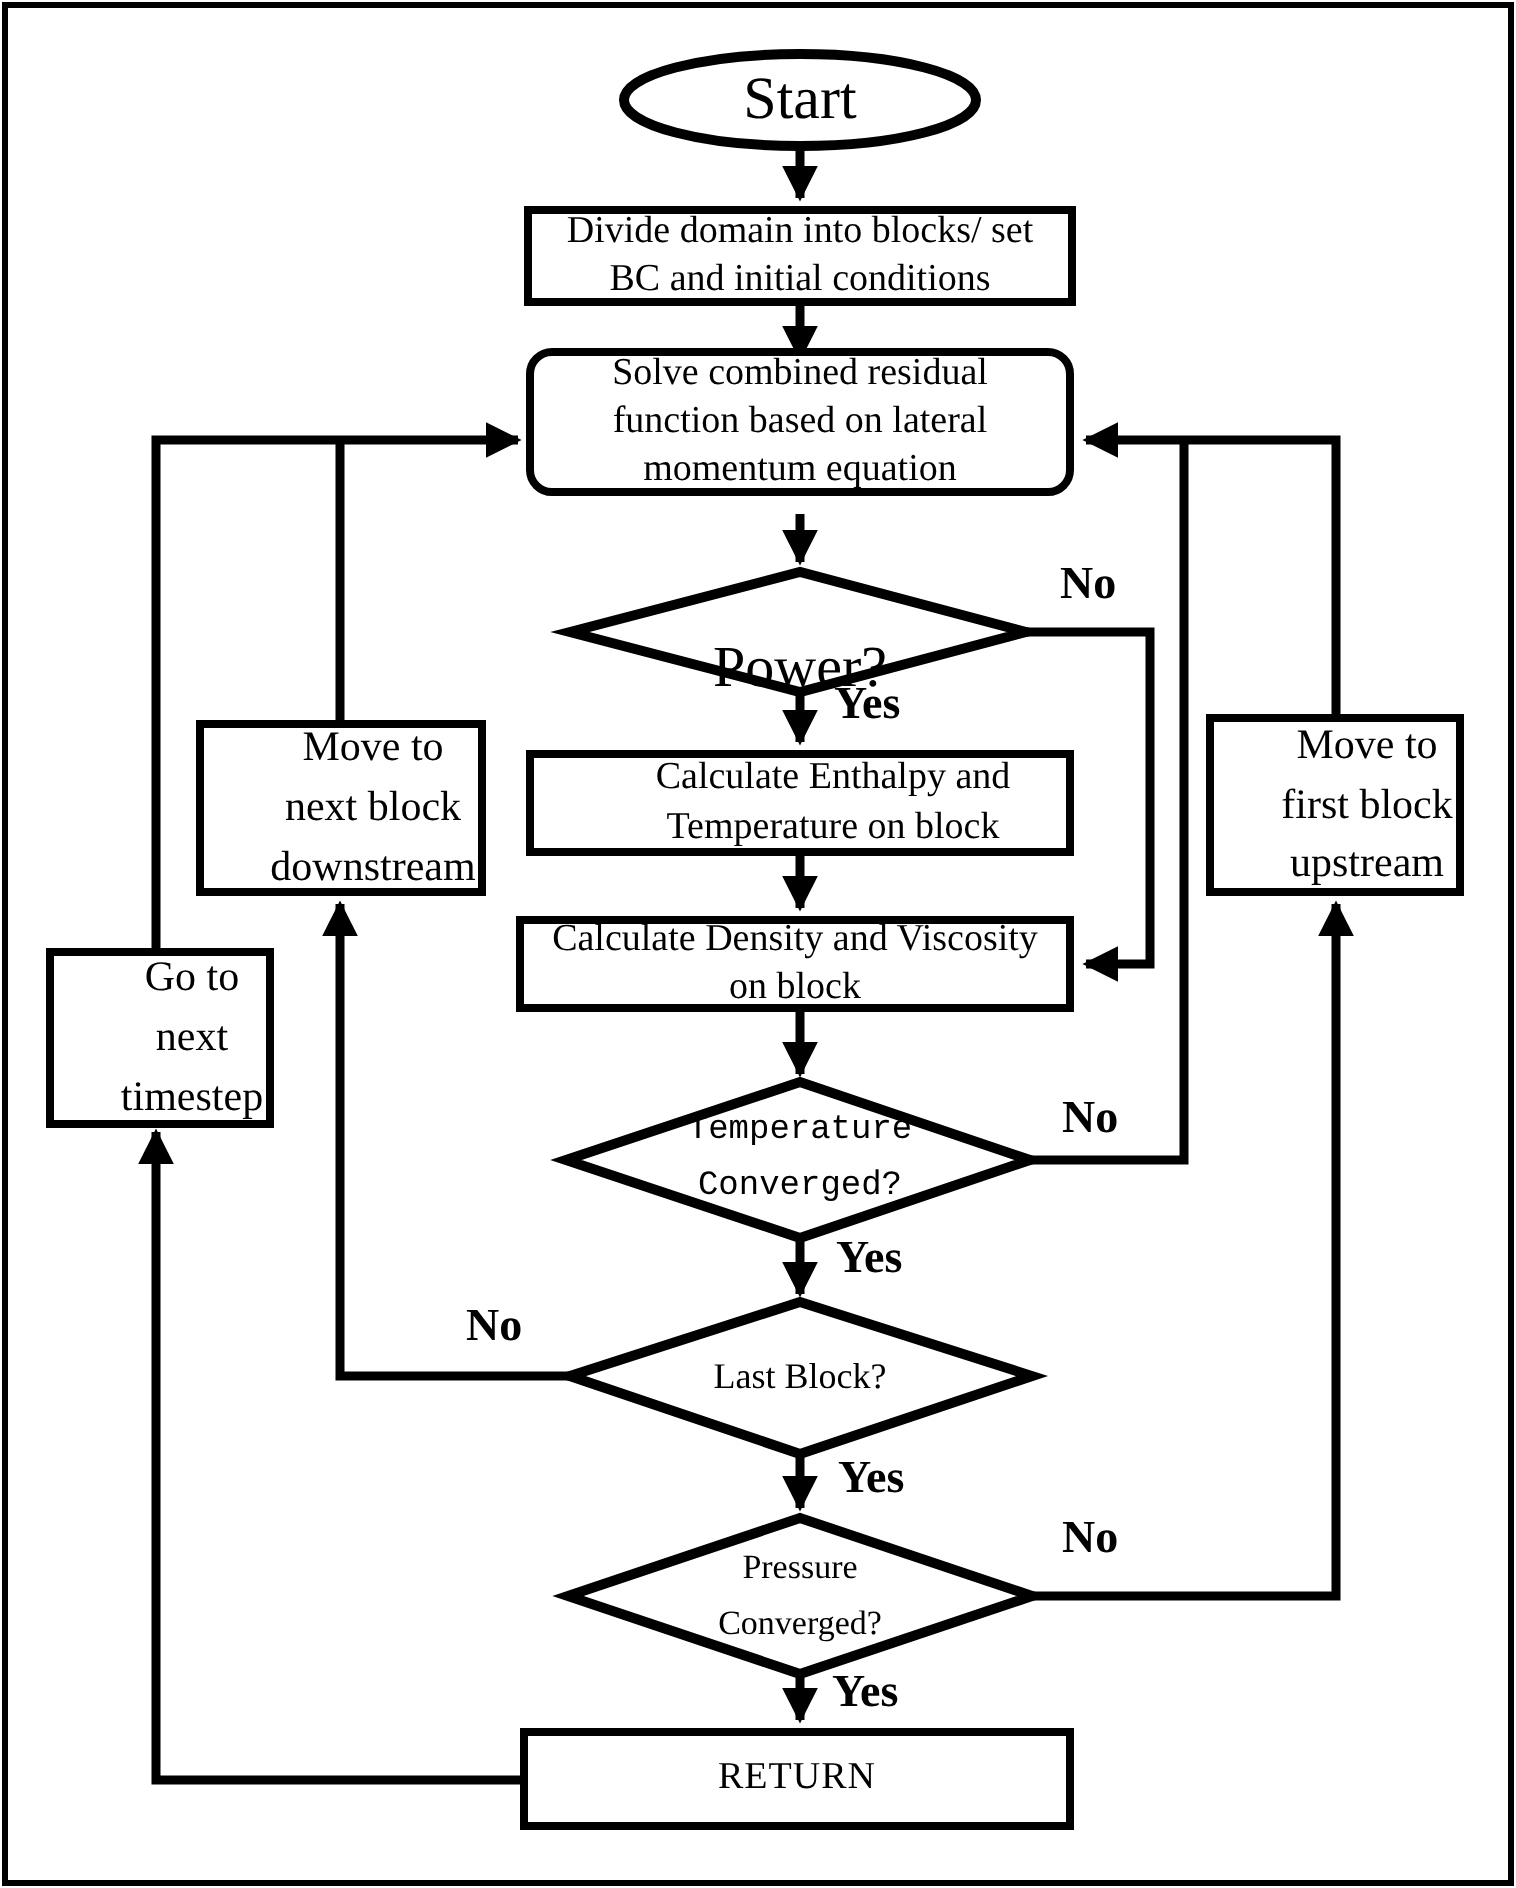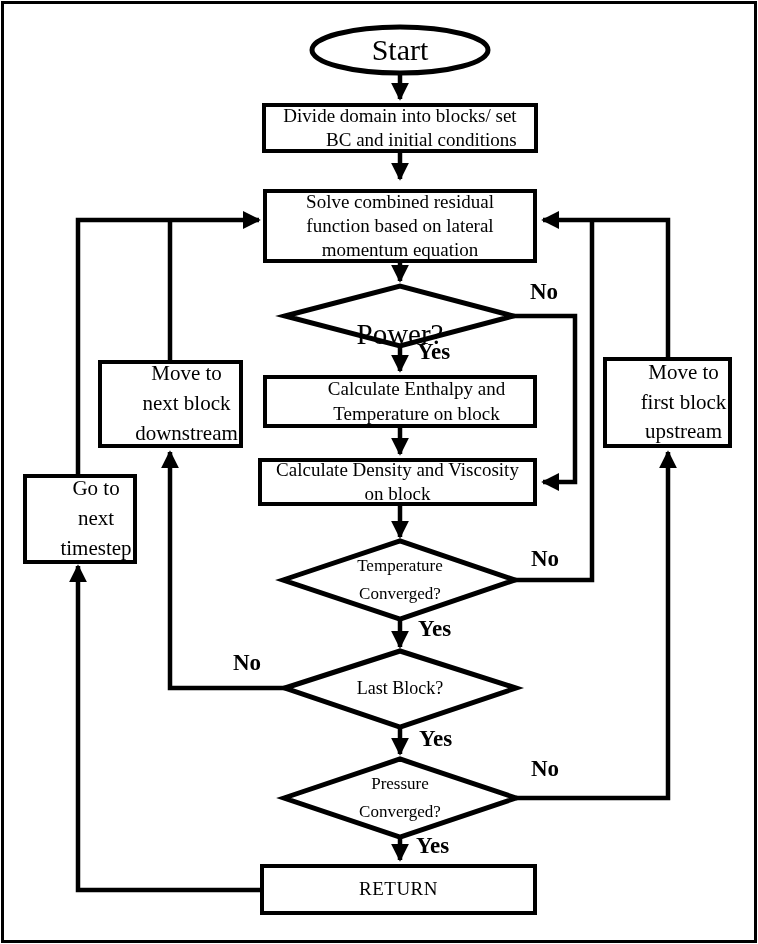--- a/index.html
+++ b/index.html
@@ -98,24 +98,24 @@
     <ellipse class="terminator" cx="400" cy="50" rx="88" ry="23"></ellipse>
 
     <polygon class="diamond" points="285,316 400,286 513,316 400,346"></polygon>
     <polygon class="diamond" points="283,580 400,541 515,580 400,619"></polygon>
     <polygon class="diamond" points="285,688 400,651 516,688 400,727"></polygon>
     <polygon class="diamond" points="284,798 400,759 516,798 400,837"></polygon>
   </svg>
 
   <div class="startlabel">Start</div>
 
-  <div class="box center" style="left:262px; top:103px; width:276px; height:50px;text-align:right;">Divide domain into blocks/ set
+  <div class="box center" style="left:262px; top:103px; width:276px; height:50px;">Divide domain into blocks/ set
 BC and initial conditions</div>
 
-  <div class="box center" style="left:263px; top:189px; width:274px; height:74px;">Solve combined residual
+  <div class="box center" style="left:263px; top:174px; width:274px; height:74px;border-radius:13px;">Solve combined residual
 function based on lateral
 momentum equation</div>
 
   <div class="box center" style="left:263px; top:375px; width:274px; height:53px;padding-left:33px;">Calculate Enthalpy and
 Temperature on block</div>
 
   <div class="box center ret" style="left:260px; top:864px; width:277px; height:51px;">RETURN</div>
 
   <div class="box center" style="left:258px; top:458px; width:279px; height:48px;">Calculate Density and Viscosity
 on block</div>
@@ -127,21 +127,21 @@
   <div class="box side" style="left:23px; top:474px; width:114px; height:90px;">Go to
 next
 timestep</div>
 
   <div class="box side" style="left:603px; top:357px; width:129px; height:91px;">Move to
 first block
 upstream</div>
 
   <div class="dlabel big" style="left:330px; top:314px; width:140px; height:40px;">Power?</div>
 
-  <div class="dlabel small" style="left:320px; top:550px; width:160px; height:60px;">Temperature
+  <div class="dlabel small" style="left:320px; top:550px; width:160px; height:60px;font-family:Liberation Mono, monospace;">Temperature
 Converged?</div>
 
   <div class="dlabel med" style="left:320px; top:668px; width:160px; height:40px;">Last Block?</div>
 
   <div class="dlabel small" style="left:320px; top:768px; width:160px; height:60px;">Pressure
 Converged?</div>
 
   <div class="elabel" style="left:530px; top:279px;">No</div>
   <div class="elabel" style="left:417px; top:339px;">Yes</div>
   <div class="elabel" style="left:531px; top:546px;">No</div>

